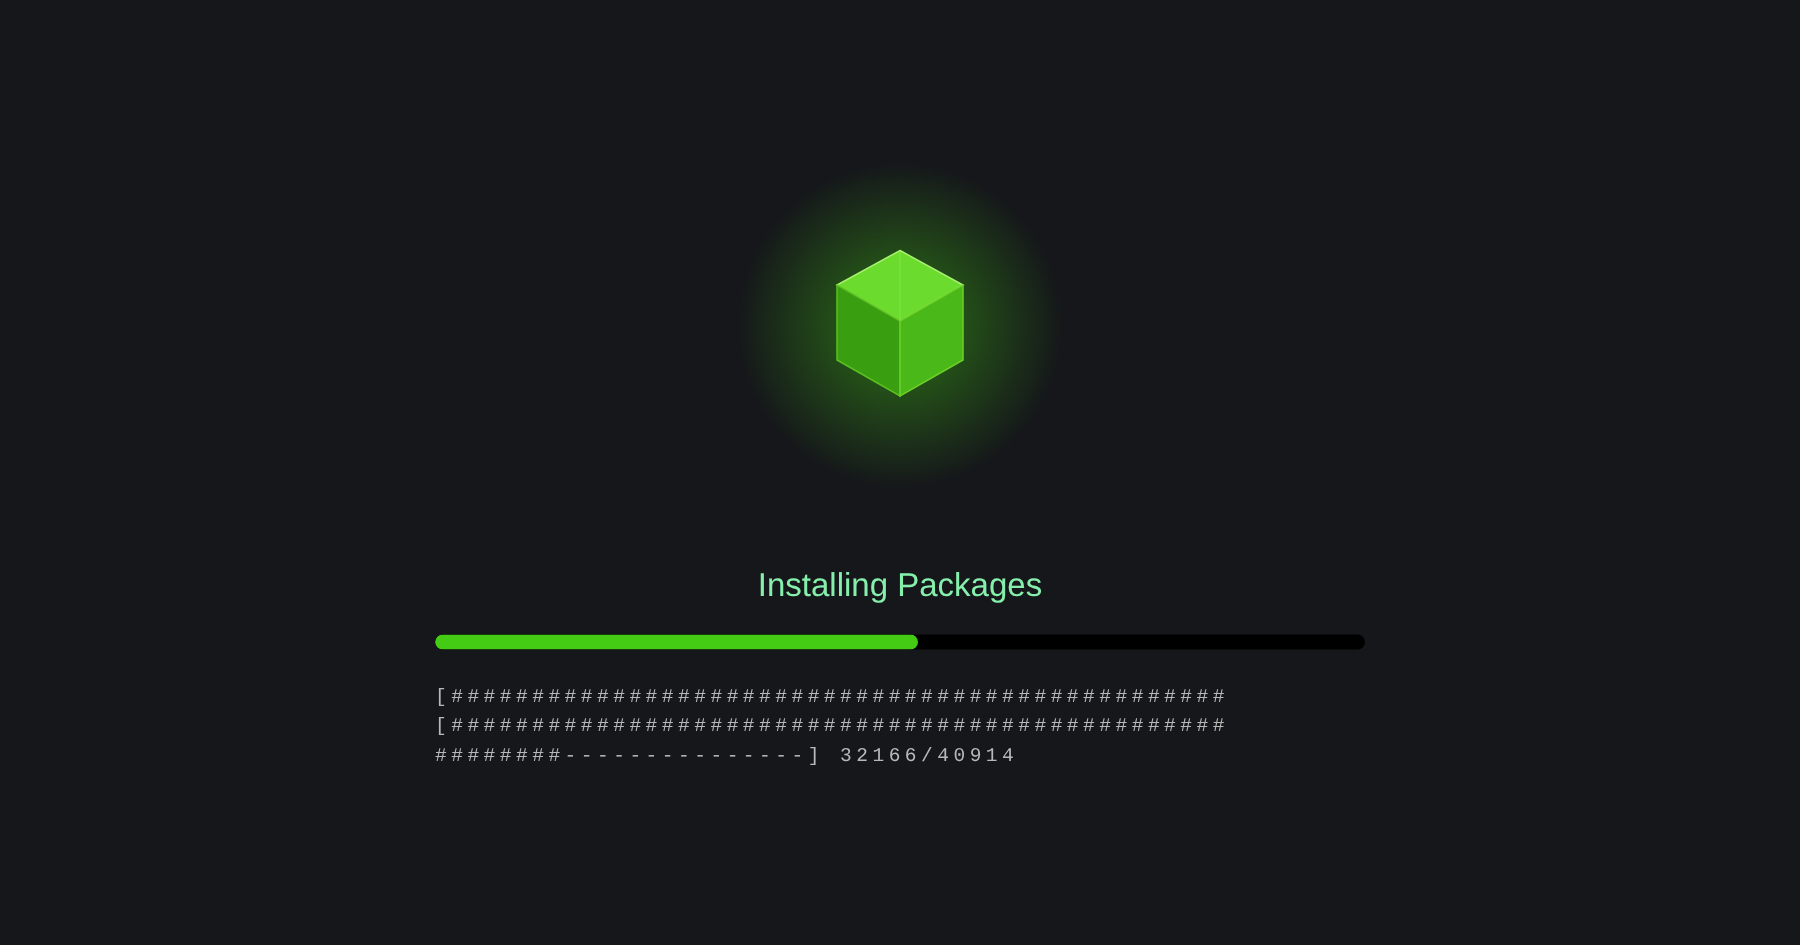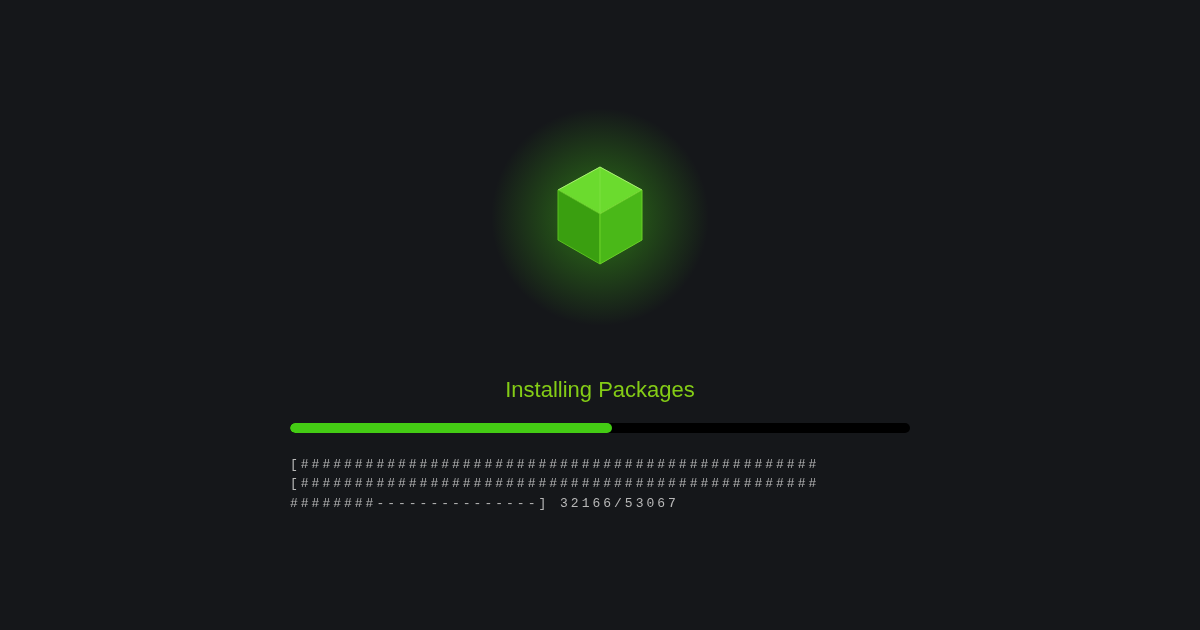--- a/index.html
+++ b/index.html
@@ -32,21 +32,21 @@
       width: 220px;
       height: 220px;
       background: radial-gradient(circle, rgba(68,204,20,0.5) 0%, rgba(68,204,20,0.25) 35%, rgba(68,204,20,0) 70%);
       border-radius: 50%;
     }
     .cube {
       position: relative;
       z-index: 1;
     }
     .title {
-      color: #84cc16;
+      color: #86efac;
       font-size: 22px;
       font-weight: 400;
       margin-bottom: 20px;
     }
     .progress-track {
       width: 620px;
       height: 10px;
       background: #000;
       border-radius: 5px;
       overflow: hidden;
@@ -88,13 +88,13 @@
 </div>
 
 <div class="title">Installing Packages</div>
 
 <div class="progress-track">
   <div class="progress-fill" style="width:52%"></div>
 </div>
 
 <div class="ascii-progress"><span>[################################################</span>
 <span>[################################################</span>
-<span>########---------------] 32166/53067</span></div>
+<span>########---------------] 32166/40914</span></div>
 
 </body></html>

